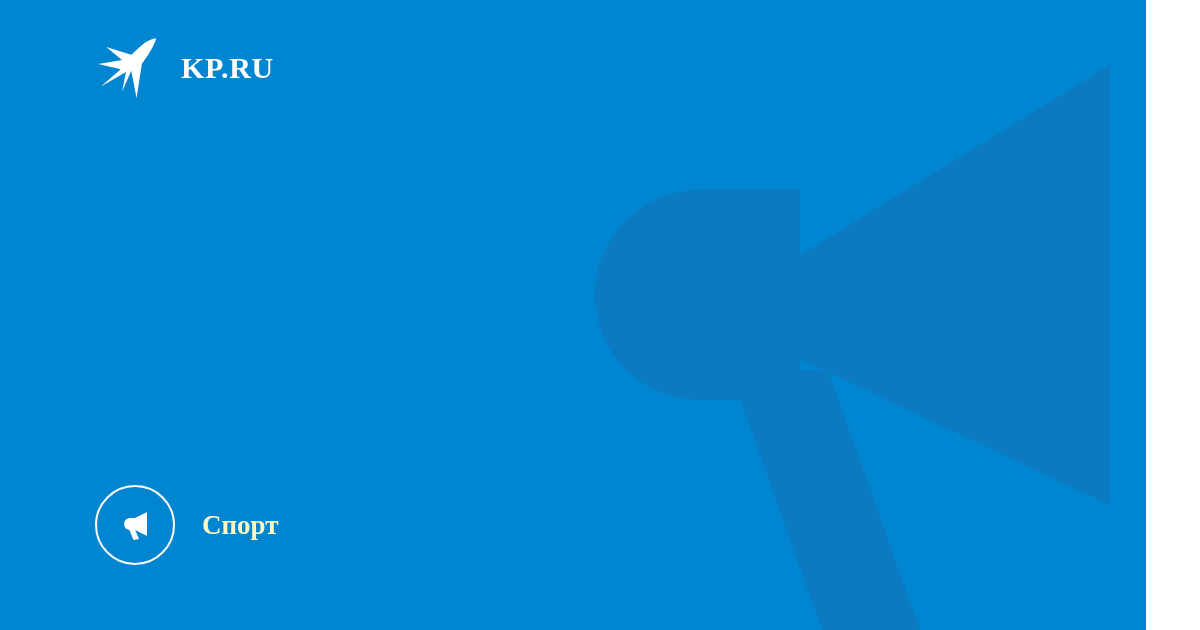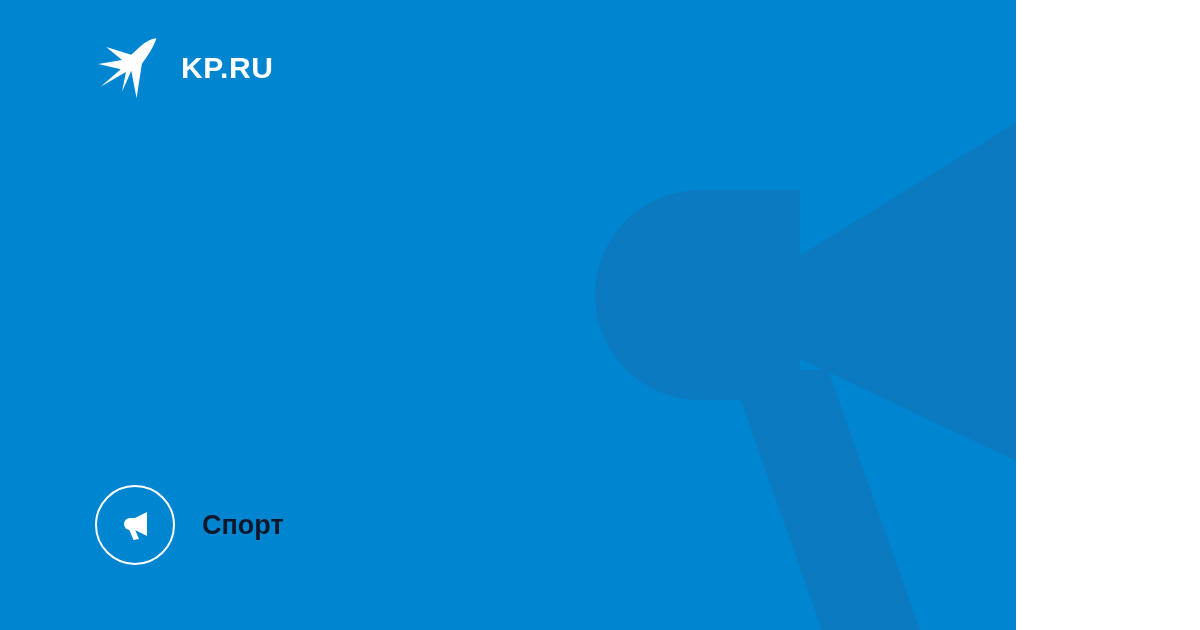--- a/index.html
+++ b/index.html
@@ -5,25 +5,25 @@
 <style>
   html, body {
     margin: 0;
     padding: 0;
     background: #ffffff;
   }
   * { box-sizing: border-box; }
 
   .card {
     position: relative;
-    width: 1016px;
+    width: 1146px;
     height: 630px;
     overflow: hidden;
     background: #0085d0;
-    font-family: Liberation Sans, sans-serif;
+    font-family: Liberation Serif, serif;
   }
 
   
   .bg-watermark {
     position: absolute;
     inset: 0;
     width: 1200px;
     height: 630px;
     pointer-events: none;
   }
@@ -83,21 +83,21 @@
     height: 80px;
     border: 2px solid #ffffff;
     border-radius: 50%;
     display: flex;
     align-items: center;
     justify-content: center;
     flex: 0 0 auto;
   }
   .category-circle svg { display: block; }
   .category-label {
-    color: #0f172a;
+    color: #fef9c3;
     font-size: 27px;
     font-weight: 600;
     line-height: 1;
     white-space: nowrap;
   }
 </style>
 </head>
 <body>
 
 <div class="card">

